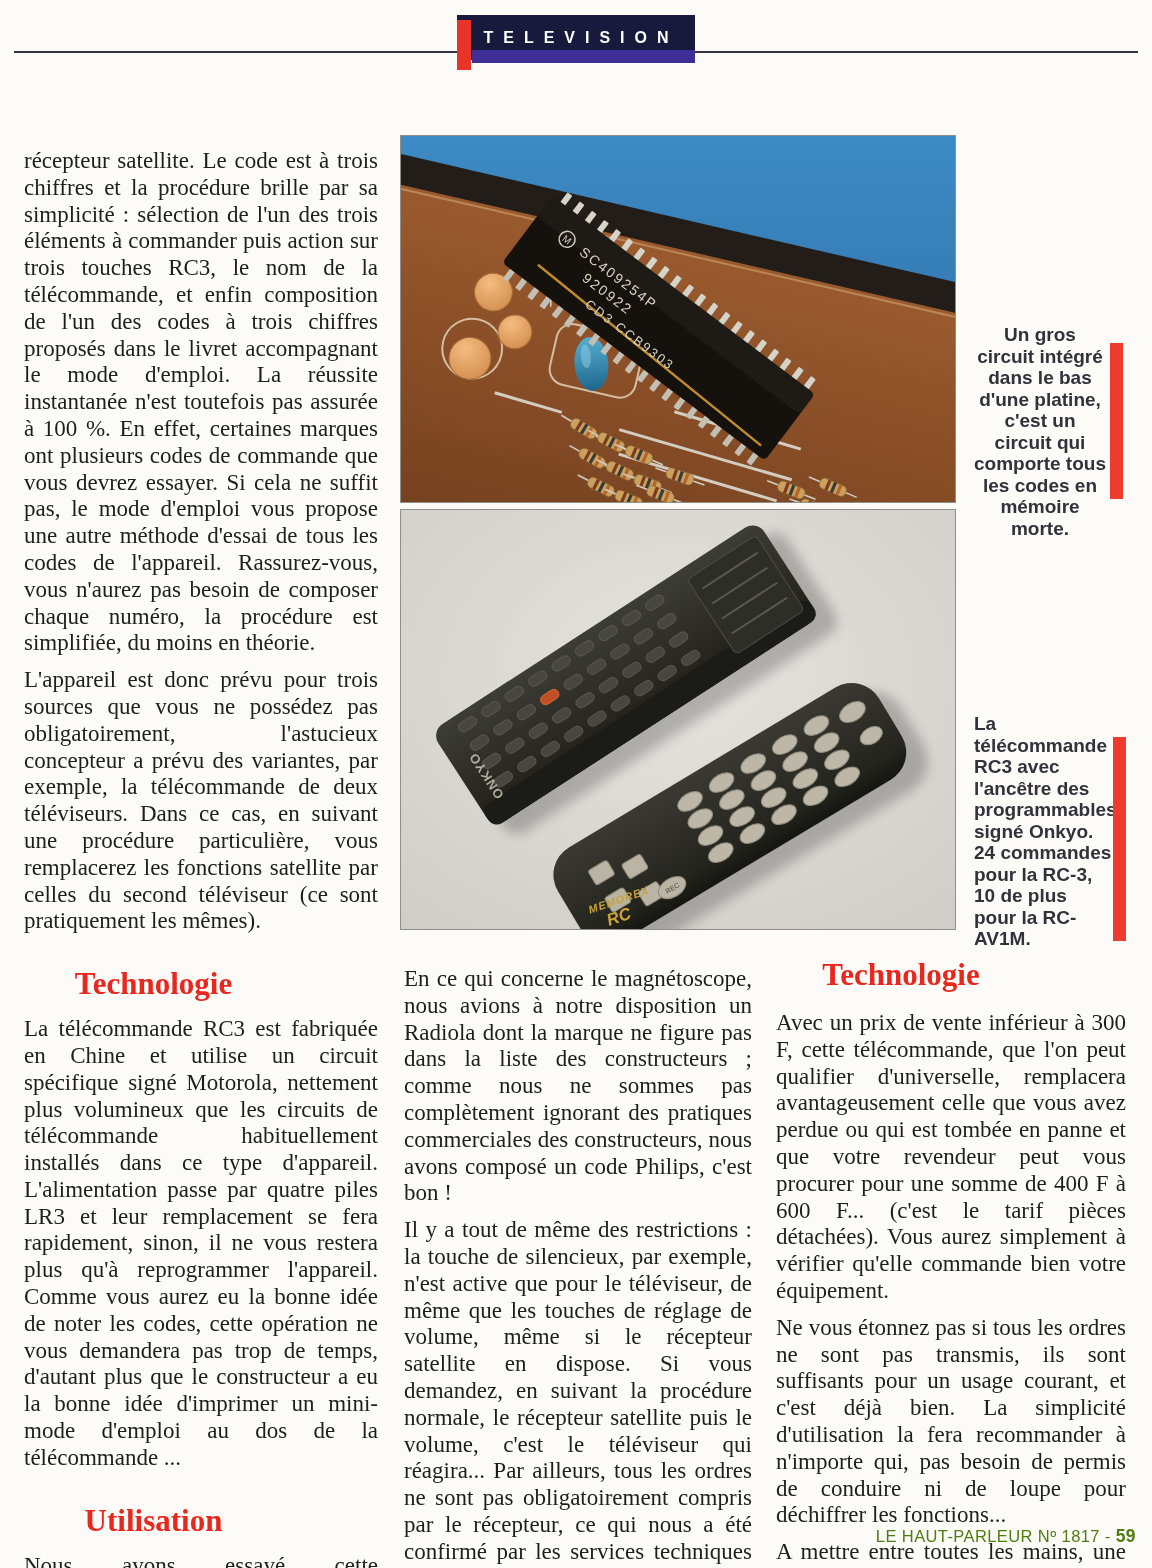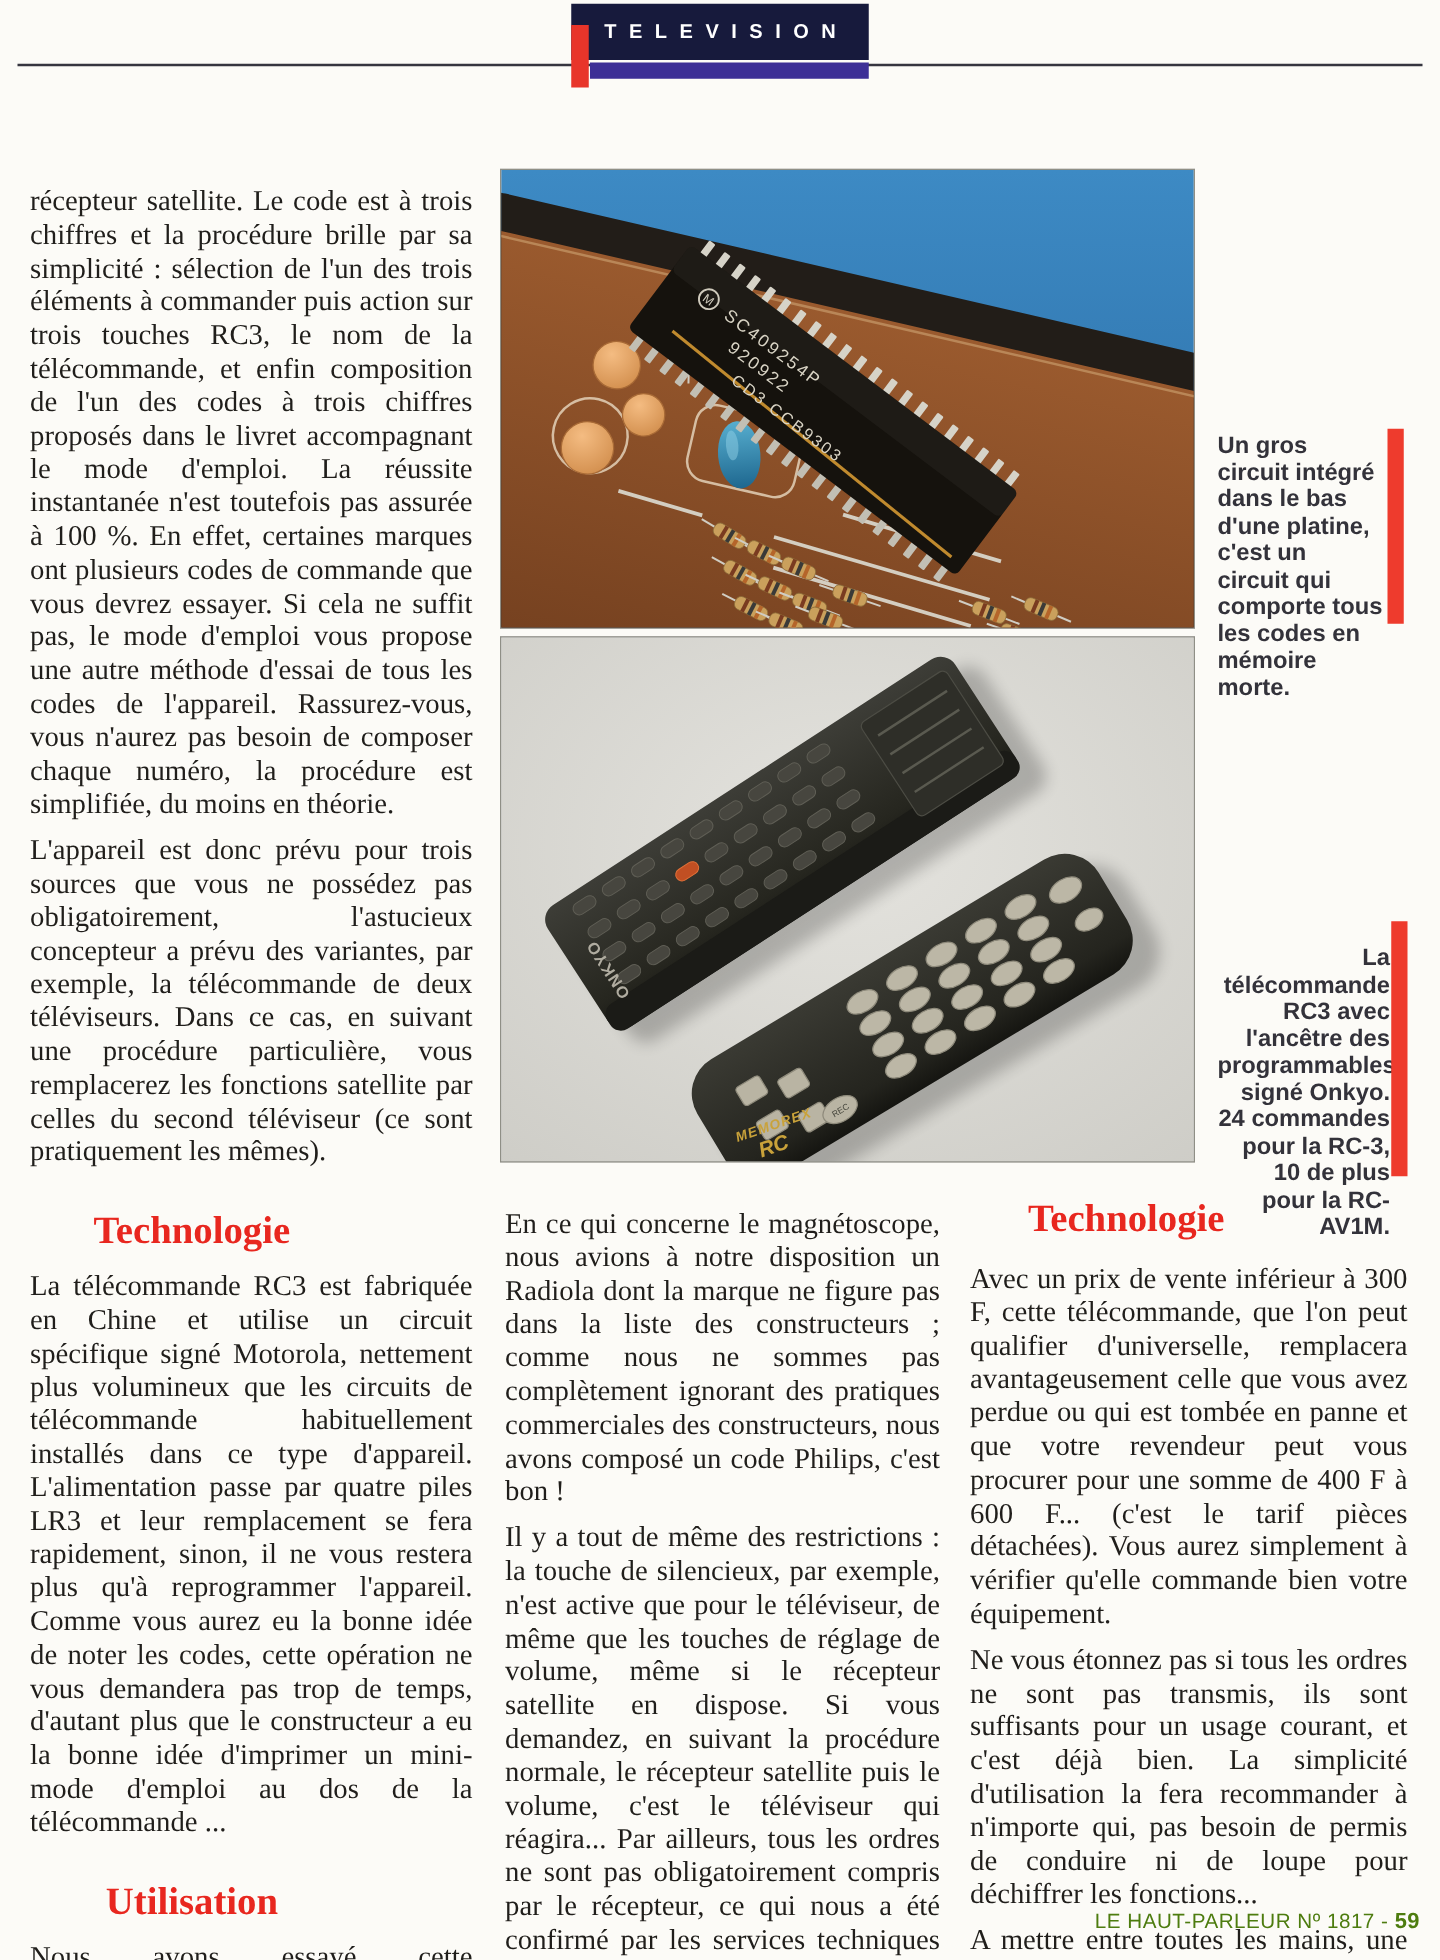--- a/index.html
+++ b/index.html
@@ -1,21 +1,21 @@
 <!DOCTYPE html>
 <html lang="fr"><head>
 <meta charset="utf-8">
 <style>
   html,body{margin:0;padding:0;background:#9a9a9a;}
   .page{position:relative;width:1152px;height:1568px;margin:0 auto;background:#fcfbf7;
         font-family:"Liberation Serif","DejaVu Serif",serif;color:#201e1b;overflow:hidden;}
 
   
   .rule{position:absolute;left:14px;width:1124px;top:51px;height:2px;background:#35353f;z-index:1;}
-  .banner-box{position:absolute;left:457px;top:3px;width:238px;height:45px;background:#171a3c;z-index:2;
+  .banner-box{position:absolute;left:457px;top:15px;width:238px;height:45px;background:#171a3c;z-index:2;
               display:flex;align-items:center;justify-content:center;}
   .banner-title{color:#ffffff;font-family:"Liberation Sans",sans-serif;font-weight:700;
                 font-size:16px;letter-spacing:10px;text-indent:10px;}
   .banner-purple{position:absolute;left:472px;top:50px;width:223px;height:13px;background:#3d2f96;z-index:2;}
   .banner-redbar{position:absolute;left:457px;top:20px;width:14px;height:50px;background:#e8352a;z-index:3;}
 
   
   .col{position:absolute;text-align:justify;font-size:23px;line-height:26.8px;hyphens:auto;}
   .col p{margin:10px;}
   #colLeft{left:14px;top:138px;width:374px;}
@@ -28,22 +28,22 @@
 
   
   .photo{position:absolute;border:1px solid #8f8f86;box-sizing:border-box;background:#ccc;}
   #photo1{left:400px;top:135px;width:556px;height:368px;}
   #photo2{left:400px;top:509px;width:556px;height:421px;}
   .photo svg{display:block;width:100%;height:100%;}
 
   
   .caption{position:absolute;font-family:"Liberation Sans",sans-serif;font-weight:700;
            font-size:19px;line-height:21.5px;color:#33323a;text-align:left;}
-  #cap1{left:974px;top:346px;width:132px;}
-  #cap2{left:974px;top:756px;width:138px;text-align:right;}
+  #cap1{left:974px;top:324px;width:132px;text-align:center;}
+  #cap2{left:974px;top:713px;width:138px;}
   .capbar{position:absolute;width:13px;background:#ee3b2d;}
   #capbar1{left:1110px;top:343px;height:156px;}
   #capbar2{left:1113px;top:737px;height:204px;}
 
   
   .footer{position:absolute;right:16px;top:1526px;font-family:"Liberation Sans",sans-serif;
           font-size:16.5px;color:#4d7c0f;letter-spacing:.4px;}
   .footer .pg{font-weight:700;font-size:17.5px;}
 </style>
 </head>

